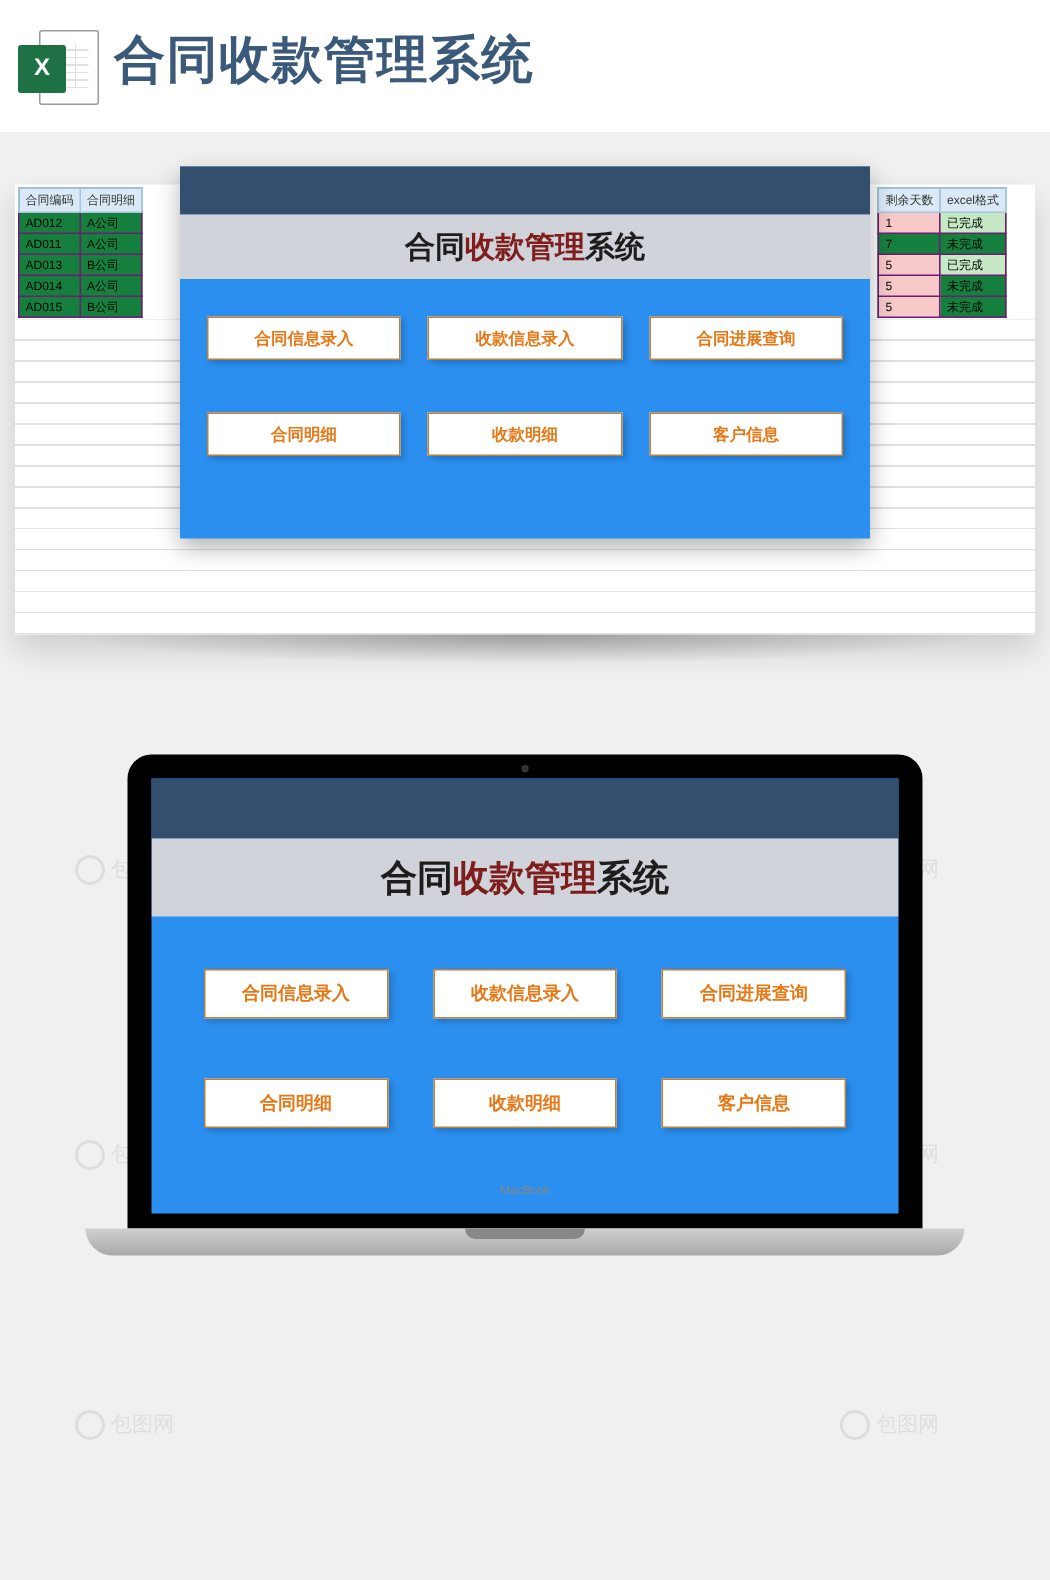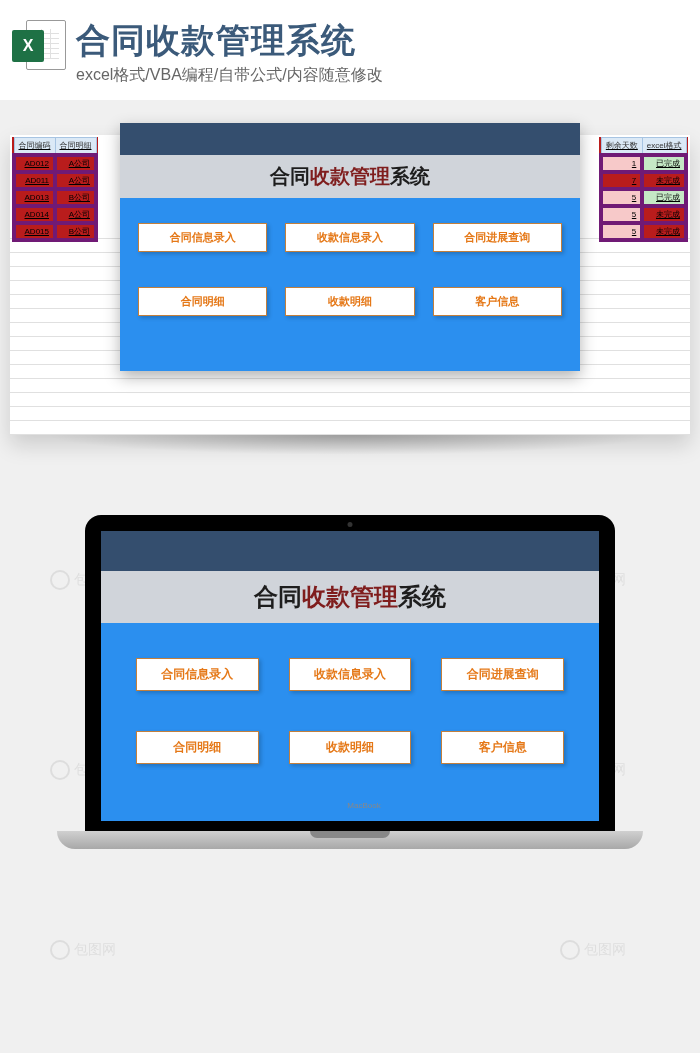--- a/index.html
+++ b/index.html
@@ -112,36 +112,35 @@
       bottom: -20px;
       left: 5%;
       width: 90%;
       height: 20px;
       background: radial-gradient(ellipse at center top, rgba(0,0,0,0.25), transparent 70%);
     }
     .sheet-table {
       position: absolute;
       font-size: 8px;
       border-collapse: collapse;
-      background: #b91c1c;
-      text-decoration: underline;
+      background: #15803d;
     }
     .sheet-left { left: 2px; top: 2px; }
-    .sheet-right { right: 2px; top: 2px; padding-left: 22px; }
+    .sheet-right { right: 19px; top: 2px; padding-left: 22px; }
     .sheet-table th {
       background: #dbe9f6;
       border: 1px solid #a7c4e2;
       padding: 2px 4px;
       font-weight: normal;
       color: #333;
     }
     .sheet-table td {
-      border: 4px solid #701a75;
+      border: 1px solid #701a75;
       padding: 1px 4px;
-      text-align: right;
+      text-align: left;
       height: 12px;
     }
     .cell-green { background: #c5e8c5; }
     .cell-pink { background: #f7c9c9; }
     .grid-lines {
       position: absolute;
       left: 0;
       right: 0;
       top: 90px;
       bottom: 0;
@@ -239,21 +238,20 @@
       background: #888;
       border-radius: 0 0 8px 8px;
     }
     .laptop-label {
       position: absolute;
       bottom: 21px;
       left: 50%;
       transform: translateX(-50%);
       font-size: 8px;
       color: #888;
-      margin-left: 14px;
     }
   </style>
 </head>
 <body>
 
 <div class="watermark" style="top:210px; left:50px">
     <span>包图网</span>
   </div>
 <div class="watermark" style="top:210px; left:320px">
     <span>包图网</span>
@@ -292,21 +290,20 @@
     <span>包图网</span>
   </div>
 
 <div class="header">
   <div class="excel-icon">
     <div class="excel-icon-page"></div>
     <div class="excel-icon-sq">X</div>
   </div>
   <div class="header-text">
     <div class="title">合同收款管理系统</div>
-    <div class="subtitle">excel格式/VBA编程/自带公式/内容随意修改</div>
   </div>
 </div>
 
 <div class="preview-area">
   <div class="spreadsheet-bg">
     <div class="grid-lines"></div>
     <table class="sheet-table sheet-left">
       <tbody>
           <tr>
         <th>合同编码</th>

